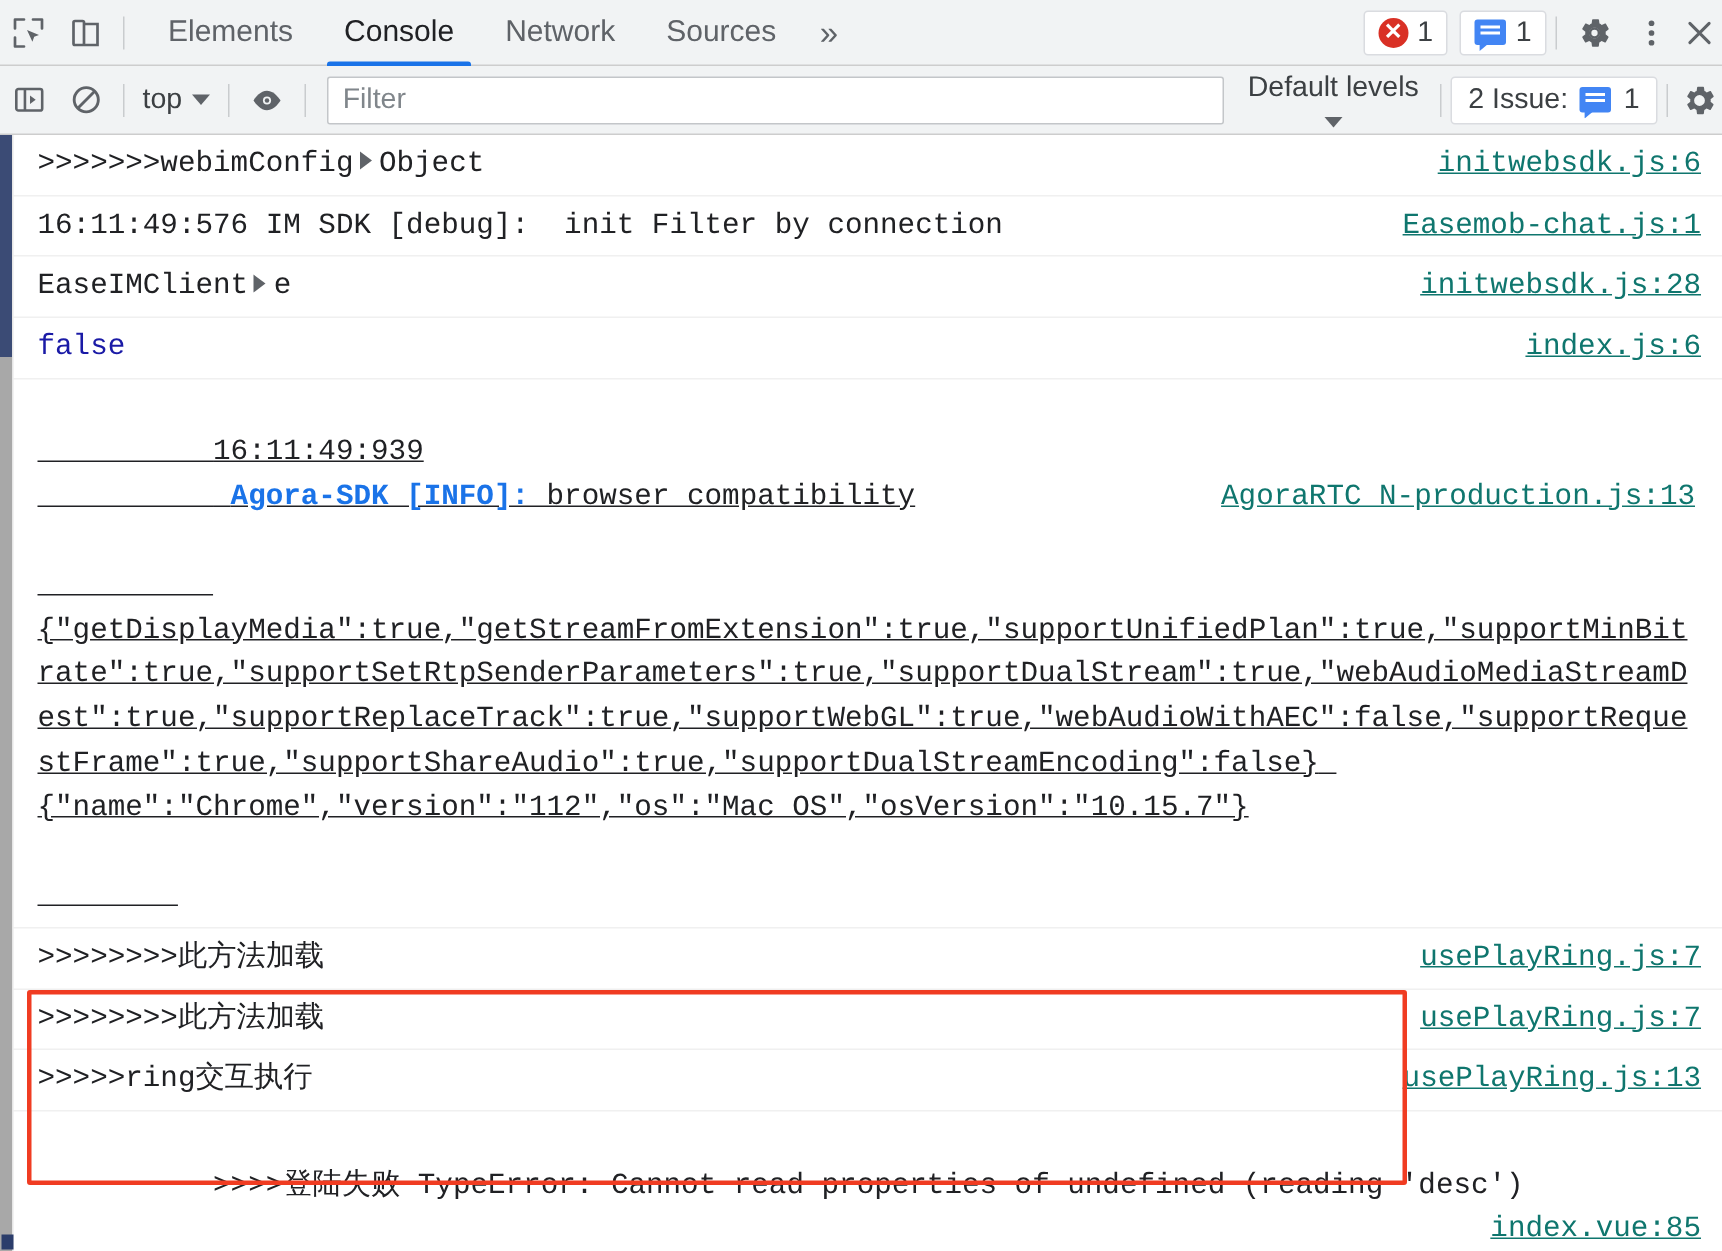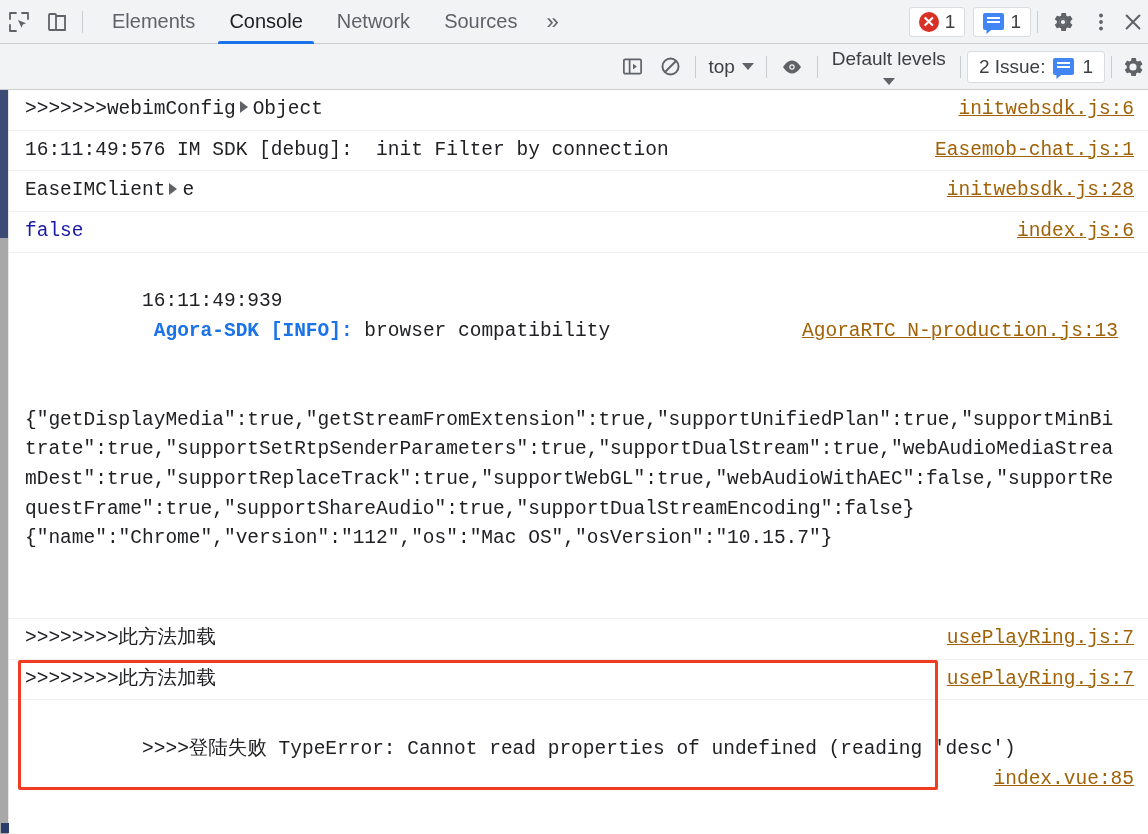--- a/index.html
+++ b/index.html
@@ -109,21 +109,21 @@
 
   .row {
     position:relative; border-bottom:1px solid #f0f0f0;
     padding:5px 0 5px 16px; min-height:38px;
     font-family:"Liberation Mono", monospace;
     font-size:19.5px; line-height:1.52; color:#202124;
     display:flex; align-items:center;
   }
   .row .txt { flex:1 1 auto; white-space:pre-wrap; word-break:break-word; padding-right:8px; }
   .row .src {
-    flex:0 0 auto; text-align:right; color:#a16207;
+    flex:0 0 auto; text-align:right; color:#0f766e;
     text-decoration:underline; padding-right:14px; white-space:nowrap;
     font-family:"Liberation Mono", monospace; font-size:19.5px;
   }
   .row.tall { min-height:auto; }
 
   .blue-val { color:#1a1aa6; }
   .kw-blue { color:#1a73e8; font-weight:bold; }
   .disclose {
     display:inline-block; width:0;height:0;
     border-top:6px solid transparent;border-bottom:6px solid transparent;
@@ -231,20 +231,21 @@
     <div class="icon-btn">
       <svg width="24" height="24" viewBox="0 0 24 24">
         <path d="M12 5.5C6.8 5.5 3 12 3 12s3.8 6.5 9 6.5 9-6.5 9-6.5-3.8-6.5-9-6.5z" fill="#5f6368"></path>
         <circle cx="12" cy="12" r="2.7" fill="#f1f3f4"></circle>
         <circle cx="12" cy="12" r="1.5" fill="#5f6368"></circle>
       </svg>
     </div>
 
     <div class="vsep"></div>
 
+    <input class="filter-input" type="text" placeholder="Filter" style="">
 
     <div class="levels">
       <span>Default levels</span>
       <span class="caret"></span>
     </div>
 
     <div class="vsep"></div>
 
     <div class="issues-btn">
       <span>2 Issue:</span>
@@ -282,38 +283,42 @@
       <div class="row">
         <div class="txt"><span>EaseIMClient</span><span class="disclose"></span><span>e</span></div>
         <div class="src">initwebsdk.js:28</div>
       </div>
 
       <div class="row">
         <div class="txt blue-val">false</div>
         <div class="src">index.js:6</div>
       </div>
 
-      <div class="row tall" style="padding-right:16px;">
+      <div class="row tall" style="padding-right:4px;text-decoration:underline;">
         <div class="txt" style="padding-right:0;">
           <span>16:11:49:939</span>
           <span> </span><span class="kw-blue">Agora-SDK [INFO]:</span><span> browser compatibility</span><span class="src" style="float:right;padding-right:14px;">AgoraRTC N-production.js:13</span><br>
           <span style="display:block;padding-right:18px;">{"getDisplayMedia":true,"getStreamFromExtension":true,"supportUnifiedPlan":true,"supportMinBitrate":true,"supportSetRtpSenderParameters":true,"supportDualStream":true,"webAudioMediaStreamDest":true,"supportReplaceTrack":true,"supportWebGL":true,"webAudioWithAEC":false,"supportRequestFrame":true,"supportShareAudio":true,"supportDualStreamEncoding":false} {"name":"Chrome","version":"112","os":"Mac OS","osVersion":"10.15.7"}</span>
         </div>
       </div>
 
       <div class="row">
         <div class="txt">&gt;&gt;&gt;&gt;&gt;&gt;&gt;&gt;此方法加载</div>
         <div class="src">usePlayRing.js:7</div>
       </div>
 
       <div class="row">
         <div class="txt">&gt;&gt;&gt;&gt;&gt;&gt;&gt;&gt;此方法加载</div>
         <div class="src">usePlayRing.js:7</div>
       </div>
 
+      <div class="row">
+        <div class="txt">&gt;&gt;&gt;&gt;&gt;ring交互执行</div>
+        <div class="src">usePlayRing.js:13</div>
+      </div>
 
       <div class="row tall" style="padding-right:0;">
         <div class="txt" style="padding-right:0;">
           <span>&gt;&gt;&gt;&gt;登陆失败 TypeError: Cannot read properties of undefined (reading 'desc')</span><span class="src" style="float:right;padding-right:14px;">index.vue:85</span>
           
           
         </div>
       </div>
 
     </div>

